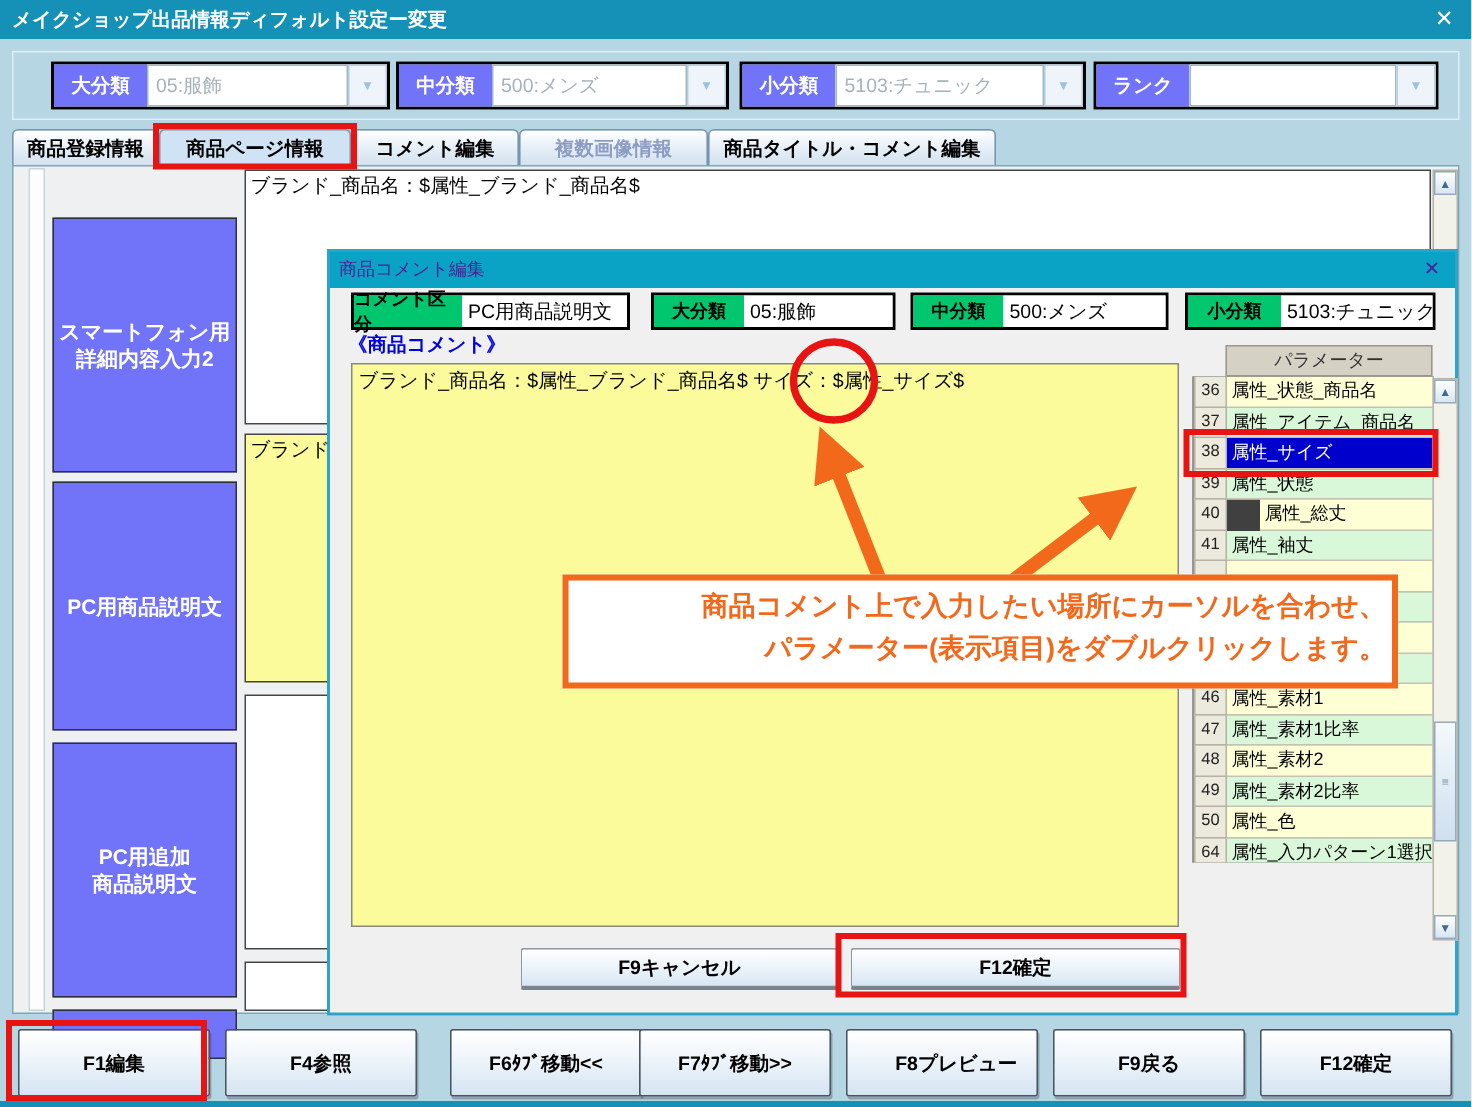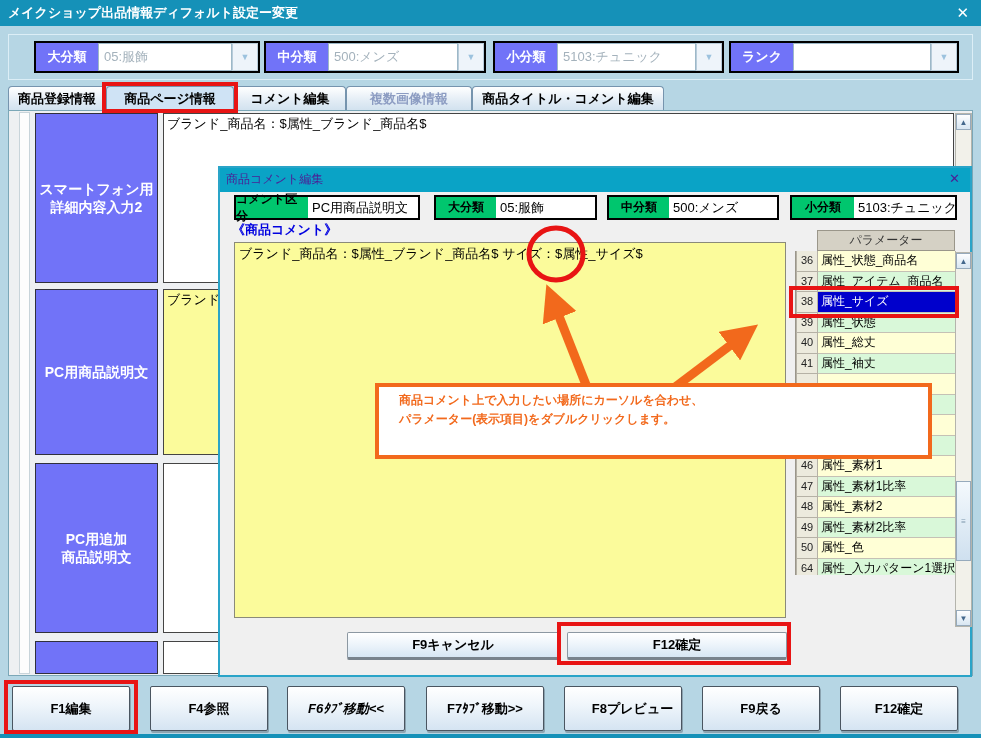--- a/index.html
+++ b/index.html
@@ -29,21 +29,21 @@
     text-align:center;line-height:23px;box-sizing:border-box;color:#000;overflow:hidden;white-space:nowrap;}
   .tab.selected{background:#cfe3f5;}
   .tab.disabled{color:#8c9cc2;}
 
   
   .main-panel{position:absolute;left:8px;top:110px;width:965px;height:566px;background:#eef0f2;
     border:1px solid #7ba7b7;box-sizing:border-box;}
   .gutter{position:absolute;left:19px;top:112px;width:11px;height:562px;background:#fdfdfd;border:1px solid #c8d4da;box-sizing:border-box;}
   .sec-label{position:absolute;left:35px;width:123px;background:#7173f8;color:#fff;font-size:14px;font-weight:bold;
     display:flex;align-items:center;justify-content:center;text-align:center;white-space:pre-line;
-    border:1px solid #30303c;box-sizing:border-box;line-height:1.3;}
+    border:1px solid #30303c;box-sizing:border-box;line-height:1.3;margin-top:32px;}
   .sec-text{position:absolute;left:163px;width:791px;background:#fff;border:1px solid #444;box-sizing:border-box;
     font-size:13px;padding:1px 3px;overflow:hidden;white-space:pre-wrap;color:#000;}
   .sec-text.yellow{background:#fbfb9b;}
 
   
   .sb{position:absolute;width:17px;background:#f2f1ea;border:1px solid #b4b4ac;box-sizing:border-box;}
   .sb-btn{position:absolute;left:0;width:15px;height:16px;background:linear-gradient(180deg,#fdfeff,#d8e6f2);
     border:1px solid #96aabc;box-sizing:border-box;font-size:8px;color:#44688c;text-align:center;line-height:15px;}
   .sb-thumb{position:absolute;left:0;width:15px;background:linear-gradient(180deg,#f4f9fd,#cfe0ef);
     border:1px solid #96aabc;box-sizing:border-box;font-size:8px;color:#7c96ac;text-align:center;}
@@ -70,31 +70,31 @@
   .pno{width:22px;flex:none;background:#eceadd;border:1px solid #b5b1a5;border-top:none;box-sizing:border-box;
     font-size:11px;text-align:center;line-height:19px;color:#222;}
   .pname{flex:1;border-right:1px solid #b5b1a5;border-bottom:1px solid #c5c1b5;box-sizing:border-box;
     font-size:12px;line-height:19px;padding-left:3px;white-space:nowrap;overflow:hidden;color:#000;}
   .prow.selected .pname{background:#0000cc !important;color:#fff;}
   .dlg-btn{position:absolute;height:28px;background:linear-gradient(180deg,#ffffff,#eef5fb 45%,#d7e6f3);
     border:1px solid #8c98a2;border-bottom:3px solid #79838c;border-radius:2px;font-size:13px;font-weight:bold;
     text-align:center;line-height:24px;box-sizing:border-box;color:#000;}
 
   
-  .bbtn{position:absolute;top:686px;width:118px;height:45px;background:linear-gradient(180deg,#ffffff,#f0f6fb 40%,#d5e4f2);
+  .bbtn{position:absolute;top:686px;width:128px;height:45px;background:linear-gradient(180deg,#ffffff,#f0f6fb 40%,#d5e4f2);
     border:1px solid #4a5560;border-radius:2px;font-size:13px;font-weight:bold;text-align:center;line-height:43px;
     box-sizing:border-box;color:#000;box-shadow:1px 2px 0 rgba(60,70,80,.35);}
   .bottom-strip{position:absolute;left:0;bottom:0;width:981px;height:4px;background:#1591b8;}
 
   
   .red-box{position:absolute;border:4px solid #e81414;box-sizing:border-box;z-index:24;pointer-events:none;}
   .overlay{position:absolute;left:0;top:0;z-index:22;pointer-events:none;}
   .callout{position:absolute;left:375px;top:383px;width:557px;height:76px;background:#fff;
-    border:4px solid #f2691c;box-sizing:border-box;z-index:26;color:#f2691c;font-size:12px;font-weight:bold;
-    padding:4px 20px;line-height:1.55;white-space:nowrap;overflow:hidden;}
+    border:4px solid #f2691c;box-sizing:border-box;z-index:26;color:#f2691c;font-size:18px;font-weight:bold;
+    padding:4px 4px;line-height:1.55;white-space:nowrap;overflow:hidden;text-align:right;}
 </style>
 </head>
 <body>
 
 <div class="window">
 
   <div class="titlebar">
     <span>メイクショップ出品情報ディフォルト設定ー変更</span>
     <span class="close">✕</span>
   </div>
@@ -187,21 +187,21 @@
         <div class="prow selected">
           <div class="pno">38</div>
           <div class="pname" style="background: rgb(255, 255, 214);">属性_サイズ</div>
         </div>
         <div class="prow">
           <div class="pno">39</div>
           <div class="pname" style="background: rgb(217, 248, 217);">属性_状態</div>
         </div>
         <div class="prow">
           <div class="pno">40</div>
-          <div class="pname" style="background: rgb(255, 255, 214);">属性_総丈</div>
+          <div class="pname" style="background: rgb(255, 255, 214); margin-left: 22px;">属性_総丈</div>
         </div>
         <div class="prow">
           <div class="pno">41</div>
           <div class="pname" style="background: rgb(217, 248, 217);">属性_袖丈</div>
         </div>
         <div class="prow">
           <div class="pno"></div>
           <div class="pname" style="background: rgb(255, 255, 214);"></div>
         </div>
         <div class="prow">
@@ -277,20 +277,20 @@
   <div class="red-box" style="left:4px;top:680px;width:134px;height:54px;"></div>
 
   <div class="callout">
     <div>商品コメント上で入力したい場所にカーソルを合わせ、</div>
     <div>パラメーター(表示項目)をダブルクリックします。</div>
   </div>
 
   <div id="bottombar">
       <div class="bbtn" style="left: 12px;">F1編集</div>
       <div class="bbtn" style="left: 150px;">F4参照</div>
-      <div class="bbtn" style="left: 287px; font-style: italic;">F6ﾀﾌﾞ移動&lt;&lt;</div>
+      <div class="bbtn" style="left: 300px;">F6ﾀﾌﾞ移動&lt;&lt;</div>
       <div class="bbtn" style="left: 426px;">F7ﾀﾌﾞ移動&gt;&gt;</div>
       <div class="bbtn" style="left: 564px; padding-left: 19px;">F8プレビュー</div>
       <div class="bbtn" style="left: 702px;">F9戻る</div>
       <div class="bbtn" style="left: 840px;">F12確定</div>
     </div>
   <div class="bottom-strip"></div>
 </div>
 
 </body></html>

